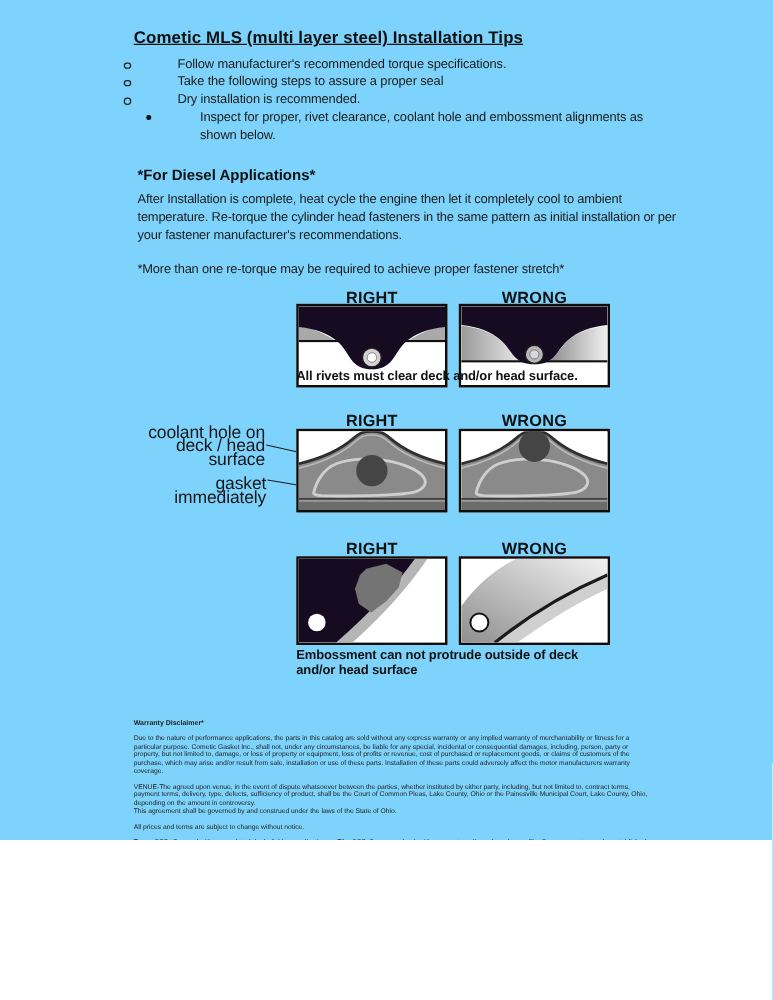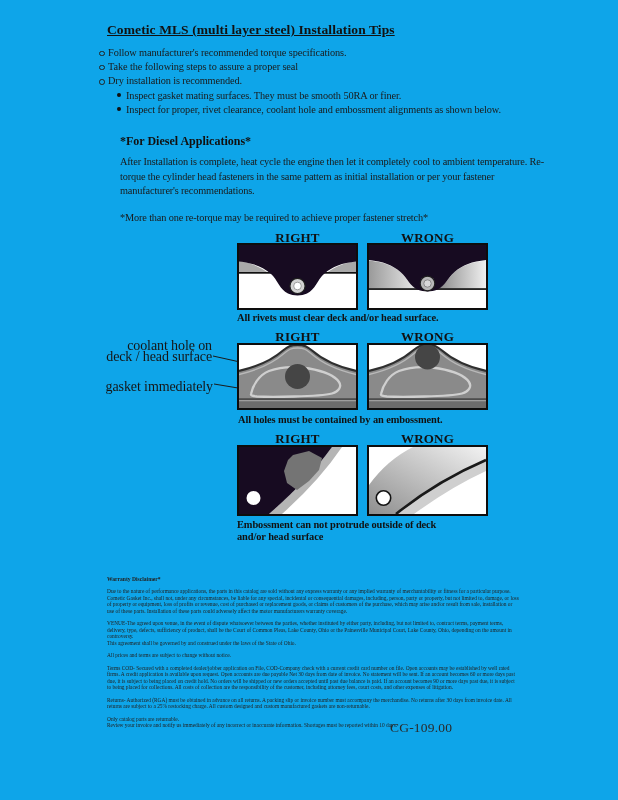--- a/index.html
+++ b/index.html
@@ -1,31 +1,31 @@
 <!DOCTYPE html>
 <html style="--diagram-black: #170b21; --gasket-gray: #8a8a8a; --hole-gray: #454545; --embossment-line: #cfcfcf; --wedge-gray: #a9a9a9;"><head>
 <meta charset="utf-8">
 <style>
   html,body{margin:0;padding:0;background:#ffffff;}
   .page{
-    position:relative;width:618px;height:800px;background:#0ea5e9;overflow:hidden;
-    font-family:Liberation Serif, serif;color:#1a1a1a;
+    position:relative;width:618px;height:672px;background:#7dd3fc;overflow:hidden;
+    font-family:Liberation Sans, sans-serif;color:#1a1a1a;
   }
   
   .content{position:absolute;left:99px;top:22px;width:440px;}
   .title{
     font-size:13.5px;font-weight:700;text-decoration:underline;
     margin:0 0 8px 8px;letter-spacing:.1px;color:#111;
   }
-  .brow{display:flex;align-items:flex-start;font-size:10.3px;line-height:14.2px;letter-spacing:-.1px;}
+  .brow{display:flex;align-items:flex-start;font-size:10.3px;line-height:14.2px;letter-spacing:-.1px;gap:34px;}
   .brow .mark{flex:0 0 9px;display:flex;justify-content:flex-start;padding-top:4.6px;}
   .mark-open{width:3.6px;height:3.6px;border:1px solid #222;border-radius:50%;}
   .mark-fill{width:3.8px;height:3.8px;background:#111;border-radius:50%;}
   .brow.sub{margin-left:18px;}
-  .diesel{margin-left:21px;margin-top:17px;}
+  .diesel{margin-left:11px;margin-top:17px;}
   .diesel h2{font-size:12px;font-weight:700;margin:0 0 6px 0;color:#111;}
   .diesel p{font-size:10.3px;line-height:14.6px;letter-spacing:-.15px;margin:0 0 10px 0;width:432px;}
   .diesel p.footnote{margin-top:12px;}
   
   .dlabel{position:absolute;width:121px;text-align:center;font-size:13px;font-weight:700;color:#111;letter-spacing:.2px;}
   .panel{position:absolute;width:121px;border:2px solid #0d0d0d;box-sizing:border-box;background:#fff;}
   .panel svg{display:block;}
   .caption{position:absolute;font-size:10.4px;font-weight:700;color:#111;letter-spacing:-.1px;line-height:11.5px;}
   .sidelabel{position:absolute;font-size:14px;color:#161616;text-align:right;line-height:11px;letter-spacing:-.1px;}
   .blackfill{fill:var(--diagram-black,#170b21);}
@@ -63,26 +63,20 @@
     <div class="brow">
       <span class="mark">
           <span class="mark-open"></span>
         </span>
       <span>Dry installation is recommended.</span>
     </div>
     <div class="brow sub">
       <span class="mark">
           <span class="mark-fill"></span>
         </span>
-      <span>Inspect gasket mating surfaces.  They must be smooth 50RA or finer.</span>
-    </div>
-    <div class="brow sub">
-      <span class="mark">
-          <span class="mark-fill"></span>
-        </span>
       <span>Inspect for proper, rivet clearance, coolant hole and embossment alignments as shown below.</span>
     </div>
 
     <div class="diesel">
       <h2>*For Diesel Applications*</h2>
       <p>After Installation is complete, heat cycle the engine then let it completely cool to ambient temperature. Re-torque the cylinder head fasteners in the same pattern as initial installation or per your fastener manufacturer's recommendations.</p>
       <p class="footnote">*More than one re-torque may be required to achieve proper fastener stretch*</p>
     </div>
   </div>
 
@@ -116,21 +110,21 @@
       <rect width="117" height="63" fill="#ffffff"></rect>
       <path fill="url(#gwl)" d="M0,15.5 C14,17 24,20.5 32,27.5 C38,33.5 41,40 47,43.5 L0,43.5 Z"></path>
       <path fill="url(#gwr)" d="M117,15.5 C103,17 93,20.5 85,27.5 C79,33.5 76,40 70,43.5 L117,43.5 Z"></path>
       <rect x="0" y="43.2" width="117" height="1.7" fill="#101010"></rect>
       <path class="blackfill" d="M0,0 H117 V15 C103,16.5 93.5,20 85.5,27 C78,33.5 76.5,41 68,44.8 C62.5,47 54.5,47 49,44.8 C40.5,41 39,33.5 31.5,27 C23.5,20 14,16.5 0,15 Z"></path>
       <circle cx="58.5" cy="38.5" r="7.3" fill="#b8b8b8" stroke="#1f1f1f" stroke-width="1.2"></circle>
       <circle cx="58.5" cy="38.5" r="3.7" fill="#d8d8d8" stroke="#777777" stroke-width="0.8"></circle>
     </svg>
   </div>
 
-  <div class="caption" style="left:237px;top:312px;">All rivets must clear deck and/or head surface.</div>
+  <div class="caption" style="left:237px;top:296px;">All rivets must clear deck and/or head surface.</div>
 
   <div class="dlabel" style="left:237px;top:329px;">RIGHT</div>
   <div class="dlabel" style="left:367px;top:329px;">WRONG</div>
 
   <div class="sidelabel" style="left:102px;top:340px;width:110px;">
     <span>coolant hole on</span><br>
     <span>deck / head surface</span>
   </div>
   <div class="sidelabel" style="left:103px;top:381px;width:110px;">gasket immediately</div>
 
@@ -160,21 +154,20 @@
       <rect x="0" y="53.5" width="117" height="9.5" fill="#6c6c6c"></rect>
       <rect x="0" y="53.5" width="117" height="1.1" fill="#383838"></rect>
       <rect x="0" y="55.3" width="117" height="0.9" fill="#b3b3b3"></rect>
       <path fill="none" stroke="#2f2f2f" stroke-width="2.2" d="M0,26 C15,22.5 32,16 44,5.5 C49,1.5 51.5,0 58.5,0 C65.5,0 68,1.5 73,5.5 C85,16 102,22.5 117,26"></path>
       <path fill="none" stroke="#b9b9b9" stroke-width="1.3" d="M0,29.5 C15,26 33,19 45,8.5 C50,4.5 52,3 58.5,3 C65,3 67,4.5 72,8.5 C84,19 102,26 117,29.5"></path>
       <path class="emboss" fill="none" stroke-width="2.3" stroke-linejoin="round" d="M12,49 C14,40 20,30 30,26 C42,21.5 58,21.5 70,23.5 C84,26 96,31 100,37 C103,41.5 100,46.5 93,48.5 C80,52 30,52 18,51.5 C14,51.2 11.5,50.5 12,49 Z"></path>
       <circle class="hole" cx="58.5" cy="12" r="12.5"></circle>
     </svg>
   </div>
 
-  <div class="caption" style="left:238px;top:414px;">All holes must be contained by an embossment.</div>
 
   <div class="dlabel" style="left:237px;top:431px;">RIGHT</div>
   <div class="dlabel" style="left:367px;top:431px;">WRONG</div>
 
   <div class="panel" style="left:237px;top:445px;height:71px;">
     <svg viewBox="0 0 117 67" width="117" height="67">
       <rect width="117" height="67" fill="#ffffff"></rect>
       <path fill="#b5b5b5" d="M93,0 L103,0 Q80,34 43,67 L30,67 Q70,32 93,0 Z"></path>
       <path class="blackfill" d="M0,0 H93 Q70,32 30,67 H0 Z"></path>
       <polygon fill="#747474" points="54,8 70,4 83,11 80,23 70,34 58,43 48,36 45,24 49,13"></polygon>

